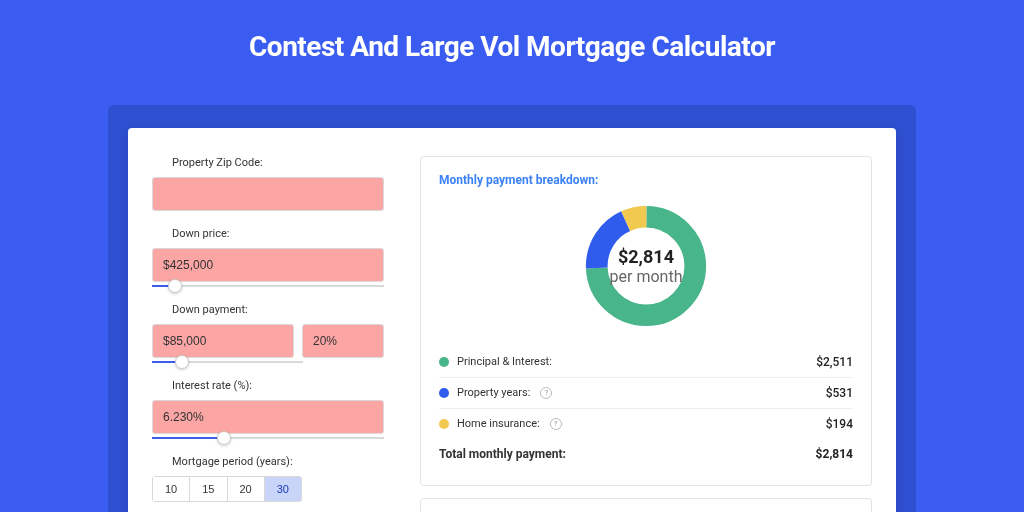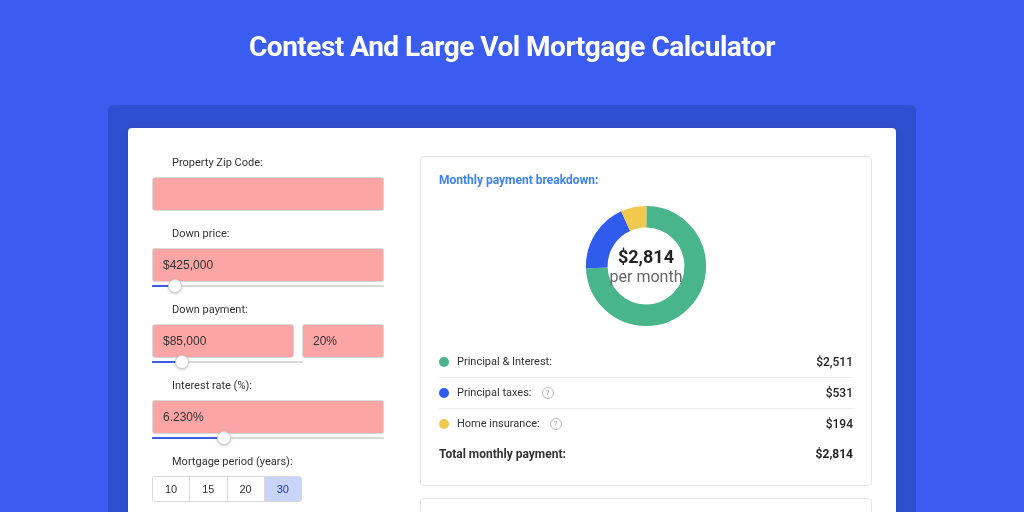--- a/index.html
+++ b/index.html
@@ -258,21 +258,21 @@
           <div class="legend-row">
             <div class="legend-left">
               <span class="legend-dot" style="background: rgb(73, 181, 138);"></span>
               <span>Principal &amp; Interest:</span>
             </div>
             <span class="legend-val">$2,511</span>
           </div>
           <div class="legend-row">
             <div class="legend-left">
               <span class="legend-dot" style="background: rgb(47, 92, 237);"></span>
-              <span>Principal taxes:</span>
+              <span>Property years:</span>
               <span class="info-icon">?</span>
             </div>
             <span class="legend-val">$531</span>
           </div>
           <div class="legend-row">
             <div class="legend-left">
               <span class="legend-dot" style="background: rgb(241, 201, 78);"></span>
               <span>Home insurance:</span>
               <span class="info-icon">?</span>
             </div>

